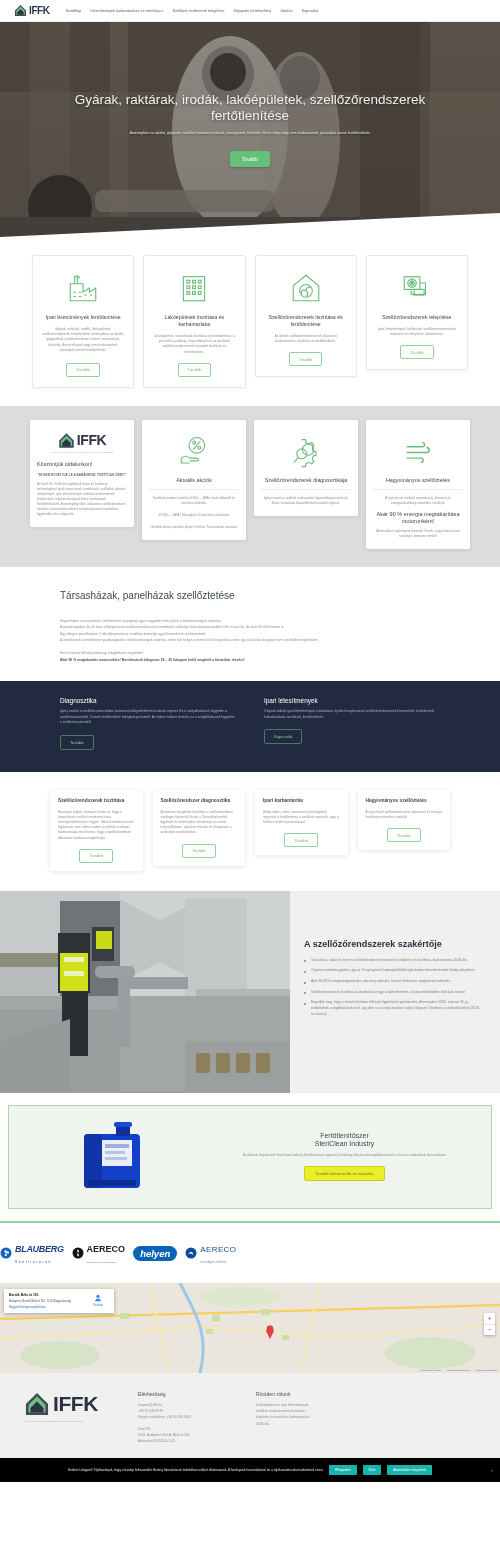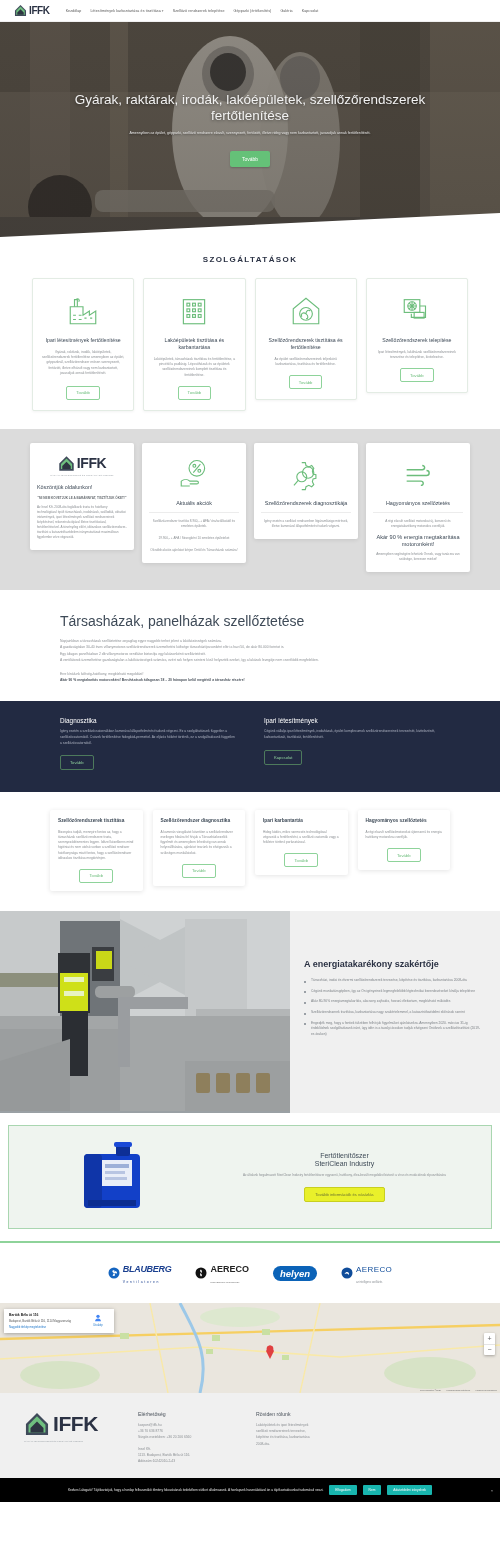--- a/index.html
+++ b/index.html
@@ -68,21 +68,21 @@
   .c2-h.ctr{align-self:center;text-align:center}
   .c2-rule{width:100%;height:1px;background:#ececec;margin:0 0 6px}
   .c2-p{font-size:3.1px;color:#8b8f93;line-height:1.62;text-align:left}
   .c2-p.ctr{text-align:center}
   .c2-strong{font-size:3.1px;color:#6a6f74;font-weight:bold;line-height:1.55;text-align:left;margin-bottom:4px}
   .c2-big{font-size:5.6px;color:#3e4a57;line-height:1.22;margin:5px 0 4px}
 
   
   .panelsec{background:#fff;padding:22px 0 18px}
   .wrap{padding:0 60px}
-  .h2{font-size:14px;color:#3e4a57;line-height:1.3;margin-bottom:8px;font-weight:400}
+  .h2{font-size:10px;color:#3e4a57;line-height:1.3;margin-bottom:16px;font-weight:400}
   .ptxt{font-size:3.4px;color:#8b8f93;line-height:1.9}
   .ptxt-b{font-size:3.4px;color:#4b535c;font-weight:bold;line-height:1.8}
   .gap{height:7px}
 
   
   .navy{background:#222a42;padding:16px 0 22px;color:#fff}
   .navy-cols{display:flex;gap:28px;padding:0 60px}
   .navy-col{flex:1}
   .navy-h{font-size:6.4px;color:#fff;margin-bottom:5px;font-weight:400}
   .navy-p{font-size:3.3px;color:#aeb3c1;line-height:1.72;margin-bottom:9px}
@@ -113,21 +113,21 @@
   .disin-img{width:185px;height:78px;display:flex;align-items:center;justify-content:center}
   .disin-txt{flex:1;text-align:center;padding-right:6px}
   .d-h{font-size:7px;color:#3e4a57;margin-bottom:1px;font-weight:400}
   .d-h2{font-size:7px;color:#3e4a57;margin-bottom:6px;font-weight:400}
   .d-p{font-size:3.1px;color:#8b8f93;line-height:1.65;margin-bottom:8px}
   .btn-yellow{display:inline-block;background:#e9f02a;color:#6d7430;font-size:4.2px;
               padding:4px 10px;border:1px solid #c8cf20;border-radius:2px;cursor:pointer}
 
   
   .partners{border-top:2px solid #8ed39a;background:#fff;padding:20px 0 18px;
-            display:flex;align-items:center;justify-content:center;gap:24px}
+            display:flex;align-items:center;justify-content:flex-start;gap:8px}
   .plogo{display:flex;align-items:center;gap:3px}
   .plogo-name{font-size:9px;font-weight:bold;font-style:italic;color:#1a3f8f;letter-spacing:-.3px}
   .plogo-name.n2{font-style:normal;color:#222;letter-spacing:0}
   .plogo-sub{font-size:3.4px;color:#1a3f8f;letter-spacing:1.6px}
   .univex{background:#0b63b8;color:#fff;font-size:9.5px;font-weight:bold;font-style:italic;
           padding:2px 7px;border-radius:9px}
   .aereco-n{font-size:8px;font-weight:normal;color:#0f4c9a;letter-spacing:.4px}
   .aereco-s{font-size:2.6px;color:#8a8f94}
 
   
@@ -214,21 +214,20 @@
     <div class="hero-ov"></div>
     <div class="hero-inner">
       <div class="hero-title">Gyárak, raktárak, irodák, lakóépületek, szellőzőrendszerek fertőtlenítése</div>
       <div class="hero-sub">Amennyiben az épület, gépparki, szellőző rendszere elavult, szennyezett, fertőzött, illetve rideg vagy nem karbantartott, javasoljuk annak fertőtlenítését.</div>
       <button class="btn-green">Tovább</button>
     </div>
     <div class="hero-slant"></div>
   </div>
 
   <div class="sec">
-    <div class="sec-title">SZOLGÁLTATÁSOK</div>
     <div class="cards">
 
       <div class="card" style="align-self:stretch">
         <div class="card-icon">
           <svg viewBox="0 0 48 48" fill="none" stroke="#6cbd7b" stroke-width="1.6">
             <path d="M6 42h36V24l-9 6v-6l-9 6V18H6z"></path>
               <path d="M10 30h4M18 30h4M26 34h3M34 34h3M10 36h4M18 36h4"></path>
             <path d="M12 18V8h4v10M14 8c3-3 6 0 4 3"></path>
             </svg>
         </div>
@@ -453,21 +452,21 @@
         <rect x="185" y="150" width="105" height="50" fill="#9c9fa0"></rect>
         <rect x="196" y="162" width="14" height="20" rx="2" fill="#8e7f5c"></rect>
         <rect x="216" y="162" width="14" height="20" rx="2" fill="#8e7f5c"></rect>
         <rect x="236" y="162" width="14" height="20" rx="2" fill="#8e7f5c"></rect>
         <rect x="256" y="162" width="14" height="20" rx="2" fill="#8e7f5c"></rect>
         <rect x="0" y="150" width="70" height="50" fill="#9a9d9e"></rect>
         <path d="M0 150 L70 128 L70 200 L0 200 Z" fill="#96999a"></path>
       </svg>
     </div>
     <div class="split-txt">
-      <div class="split-h">A energiatakarékony szakértője</div>
+      <div class="split-h">A szellőzőrendszerek szakértője</div>
       <ul class="ul">
         <li>Társasházi, irodai és étzermi szellőzőrendszerek tervezése, kiépítése és tisztítása, karbantartása 2008-óta</li>
         <li>Cégünk munkatársgépben, így az Ön igényeinek legmegfelelőbb légtechnikai berendezéseket kínálja telepítésre</li>
         <li>Akár 80-90% energiamegtakarítás, alacsony zajhatás, hosszú élettartam, megbízható működés</li>
         <li>Szellőzőrendszerek tisztítása, karbantartása nagy szakértelemmel, a katasztrófavédelmi előírások szerint</li>
         <li>Engedjék meg, hogy a fentiek tükrében felhívjuk figyelmüket ajánlatunkra. Amennyiben 2020. március 31-ig érdeklődnek szolgáltatásunk iránt, úgy idén is a tavalyi áraskon tudjuk elvégezni Önöknek a szellőzőtisztítást (2019-es árakon)</li>
       </ul>
     </div>
   </div>
 

